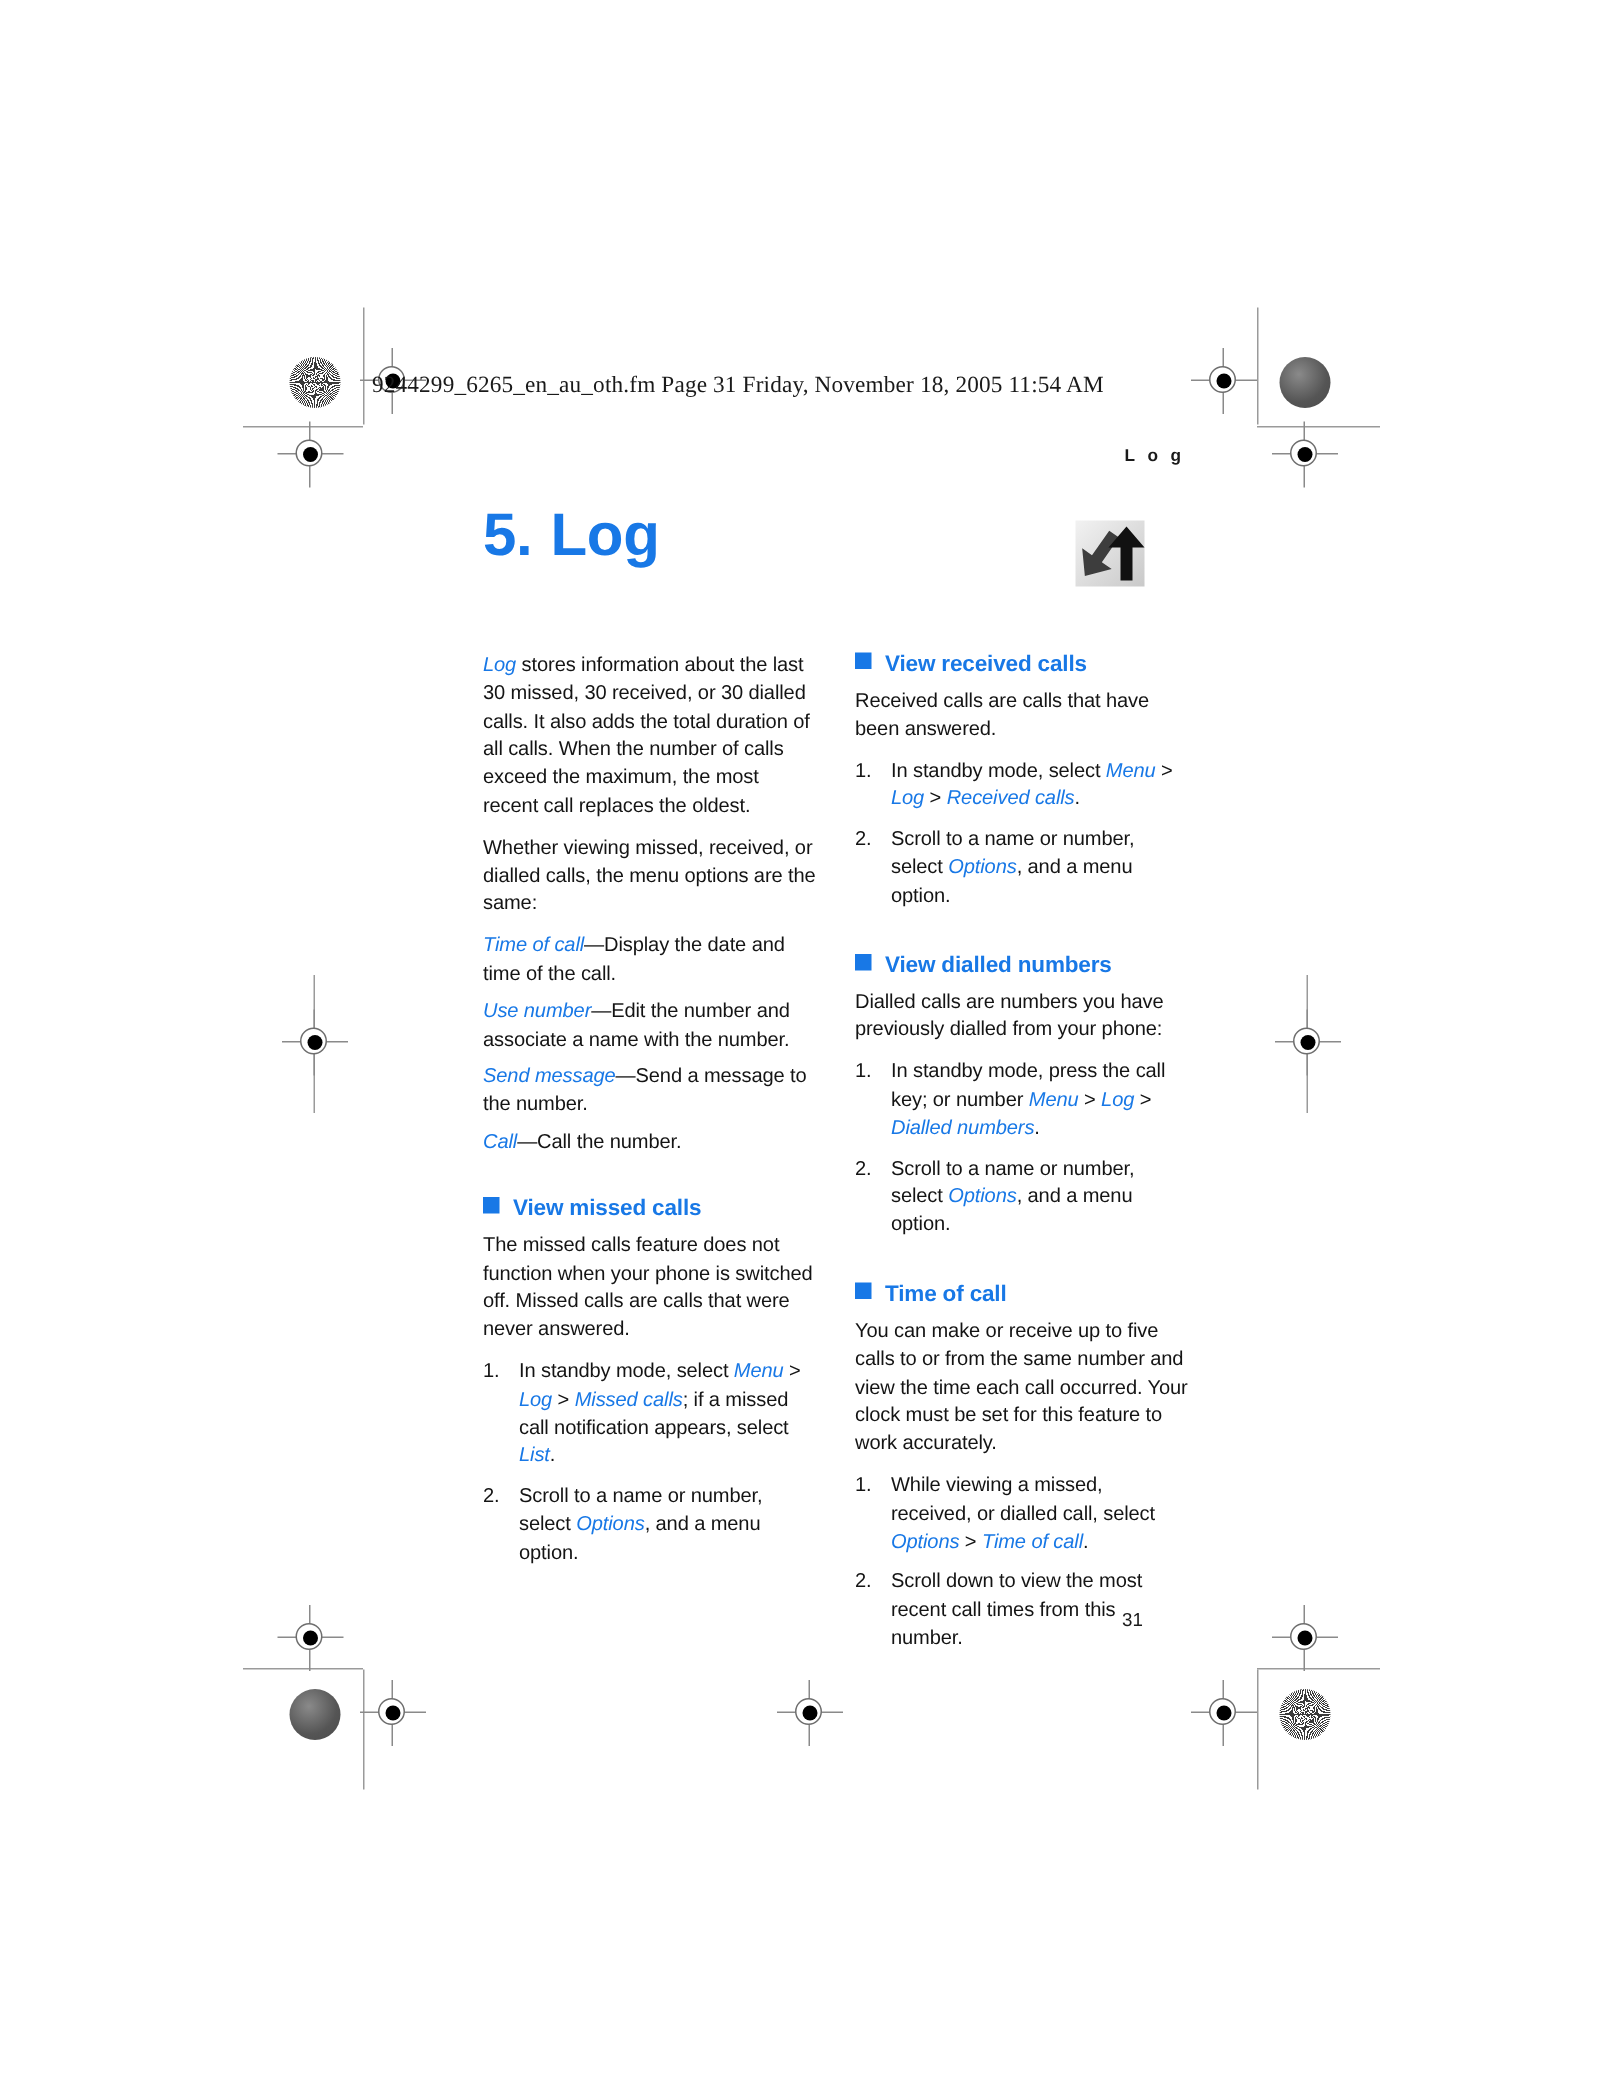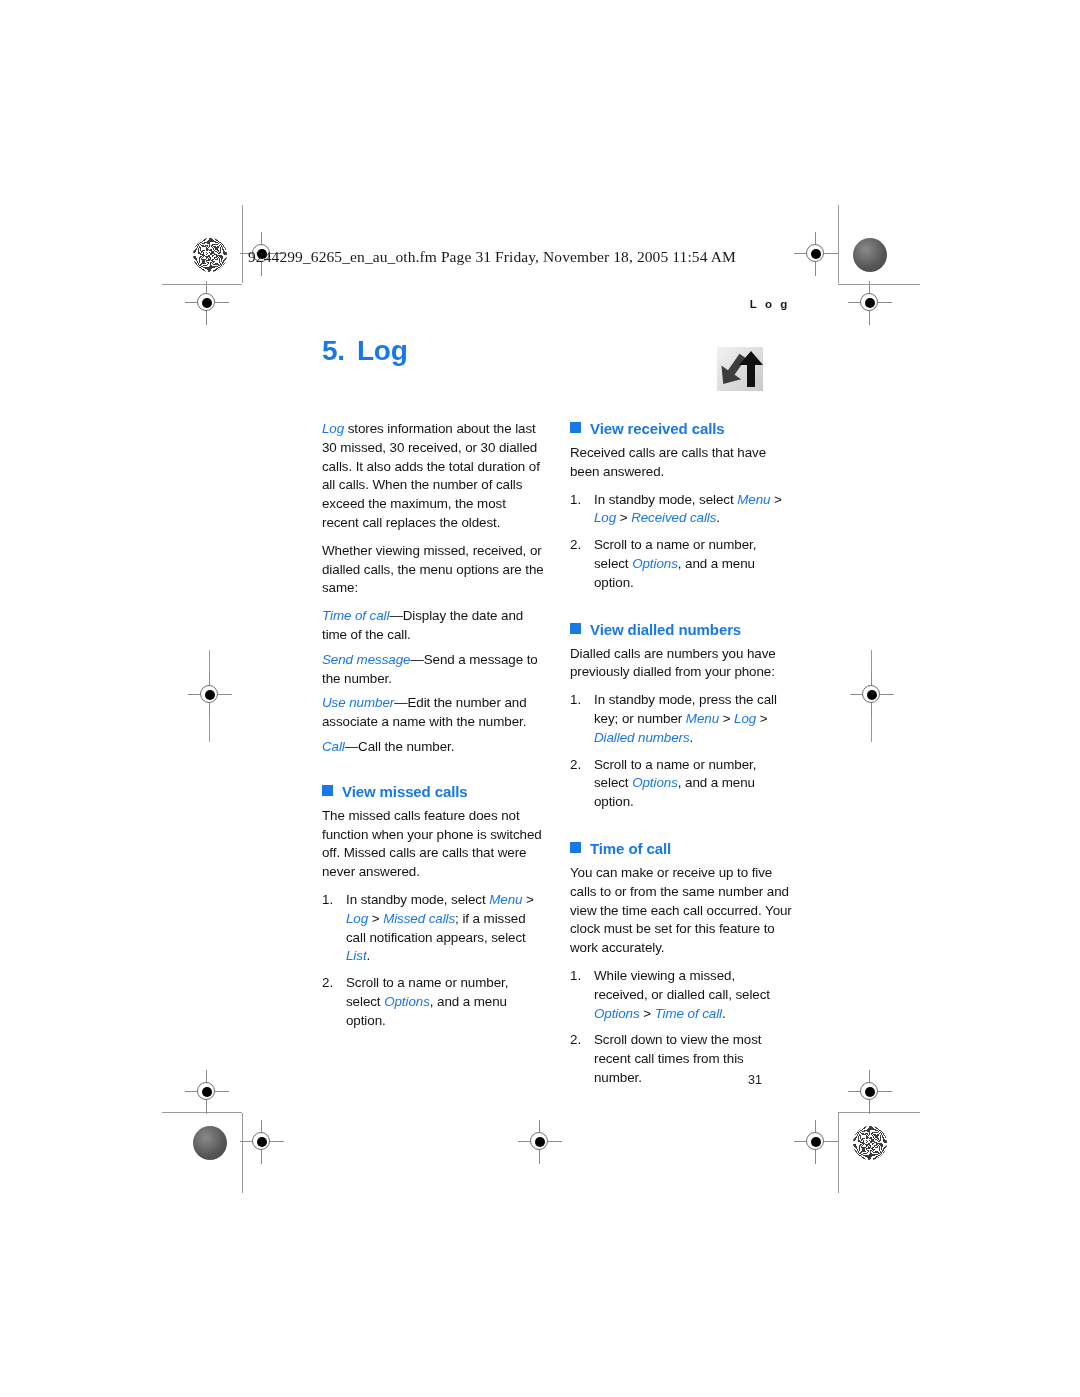--- a/index.html
+++ b/index.html
@@ -93,21 +93,21 @@
     font-size: 11.5px;
     font-weight: 700;
     color: #1a1a1a;
     letter-spacing: 2.6px;
   }
 
   .chapter-title {
     position: absolute;
     left: 322px;
     top: 335px;
-    font-size: 28px;
+    font-size: 40px;
     font-weight: 700;
     color: #1878e6;
     letter-spacing: -0.2px;
   }
   .chapter-title .num { margin-right: 12px; }
 
   .chapter-icon {
     position: absolute;
     left: 715px;
     top: 345px;
@@ -116,21 +116,21 @@
   }
 
   .columns {
     position: absolute;
     left: 322px;
     top: 418px;
     width: 470px;
   }
   .col {
     position: absolute;
-    top: 2px;
+    top: 16px;
     width: 222px;
   }
   .col-left  { left: 0px; }
   .col-right { left: 248px; }
 
   h2.section {
     font-size: 15px;
     font-weight: 700;
     color: #1878e6;
     margin: 0 0 6px 0;
@@ -321,23 +321,23 @@
 <div class="columns">
 
   <div class="col col-left">
 
     <p class="body"><span class="em">Log</span><span> stores information about the last 30 missed, 30 received, or 30 dialled calls. It also adds the total duration of all calls. When the number of calls exceed the maximum, the most recent call replaces the oldest.</span></p>
 
     <p class="body">Whether viewing missed, received, or dialled calls, the menu options are the same:</p>
 
     <p class="body tight"><span class="em">Time of call</span><span>—Display the date and time of the call.</span></p>
 
+    <p class="body tight"><span class="em">Use number</span><span>—Edit the number and associate a name with the number.</span></p>
+
     <p class="body tight"><span class="em">Send message</span><span>—Send a message to the number.</span></p>
-
-    <p class="body tight"><span class="em">Use number</span><span>—Edit the number and associate a name with the number.</span></p>
 
 
     <p class="body tight"><span class="em">Call</span><span>—Call the number.</span></p>
 
     <div class="sec-gap"></div>
 
     <h2 class="section">
       <span class="bullet"></span>
       <span>View missed calls</span>
     </h2>

